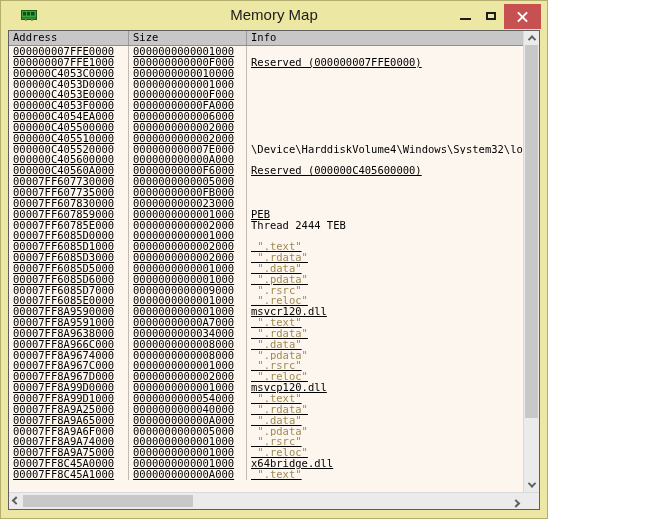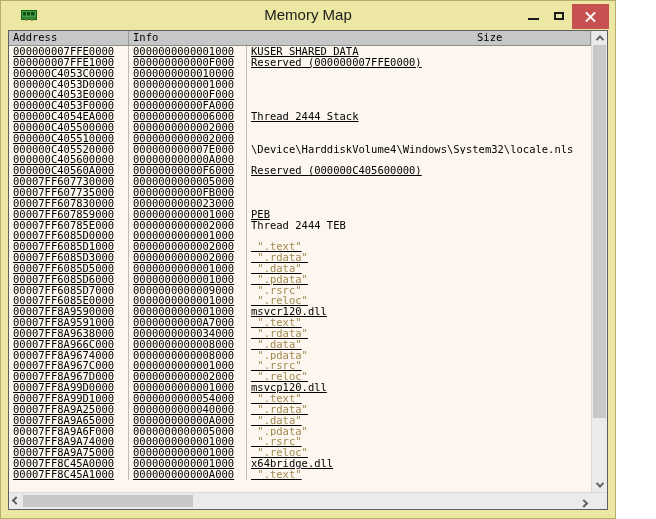--- a/index.html
+++ b/index.html
@@ -1,17 +1,17 @@
 <!DOCTYPE html>
 <html style="--frame: #ece7a2; --frame-border: #b3ae6d; --title-text: #1c1c1c; --close-button: #c75050; --table-bg: #fdf6ef; --header-bg: #c7c7c7; --grid-line: #c3bbb2; --text: #000000; --section-text: #9e8a52; --scroll-track: #ebebeb; --scroll-thumb: #c8c8c8;"><head>
 <meta charset="utf-8">
 <style>
   html,body{margin:0;padding:0;background:#fff;}
   .window{
-    position:relative;width:616px;height:519px;box-sizing:border-box;
+    position:relative;width:548px;height:519px;box-sizing:border-box;
     background:var(--frame,#ece7a2);border:1px solid var(--frame-border,#b3ae6d);
     overflow:hidden;font-family:"Liberation Sans",sans-serif;
   }
   
   .titlebar{position:relative;height:29px;}
   .app-icon{position:absolute;left:20px;top:9px;width:16px;height:11px;}
   .win-title{
     position:absolute;left:0;right:0;top:5px;text-align:center;
     font-size:15px;color:var(--title-text,#1c1c1c);
   }
@@ -102,29 +102,28 @@
       <div class="btn btn-close">
         <div class="close-glyph"></div>
       </div>
     </div>
   </div>
 
   <div class="frame">
 
     <div class="header">
       <div class="hcell mono col-address">Address</div>
+      <div class="hcell mono col-size">Size</div>
       <div class="hcell mono col-info">Info</div>
-      <div class="hcell mono col-size">Size</div>
     </div>
 
     <div class="rows">
         <div class="trow">
         <div class="tcell col-address">000000007FFE0000</div>
         <div class="tcell col-size">0000000000001000</div>
-        <div class="tcell col-info">KUSER_SHARED_DATA</div>
       </div>
         <div class="trow">
         <div class="tcell col-address">000000007FFE1000</div>
         <div class="tcell col-size">000000000000F000</div>
         <div class="tcell col-info">Reserved (000000007FFE0000)</div>
       </div>
         <div class="trow">
         <div class="tcell col-address">000000C4053C0000</div>
         <div class="tcell col-size">0000000000010000</div>
         <div class="tcell col-info"></div>
@@ -139,21 +138,20 @@
         <div class="tcell col-size">000000000000F000</div>
         <div class="tcell col-info"></div>
       </div>
         <div class="trow">
         <div class="tcell col-address">000000C4053F0000</div>
         <div class="tcell col-size">00000000000FA000</div>
       </div>
         <div class="trow">
         <div class="tcell col-address">000000C4054EA000</div>
         <div class="tcell col-size">0000000000006000</div>
-        <div class="tcell col-info">Thread 2444 Stack</div>
       </div>
         <div class="trow">
         <div class="tcell col-address">000000C405500000</div>
         <div class="tcell col-size">0000000000002000</div>
         <div class="tcell col-info"></div>
       </div>
         <div class="trow">
         <div class="tcell col-address">000000C405510000</div>
         <div class="tcell col-size">0000000000002000</div>
         <div class="tcell col-info"></div>

